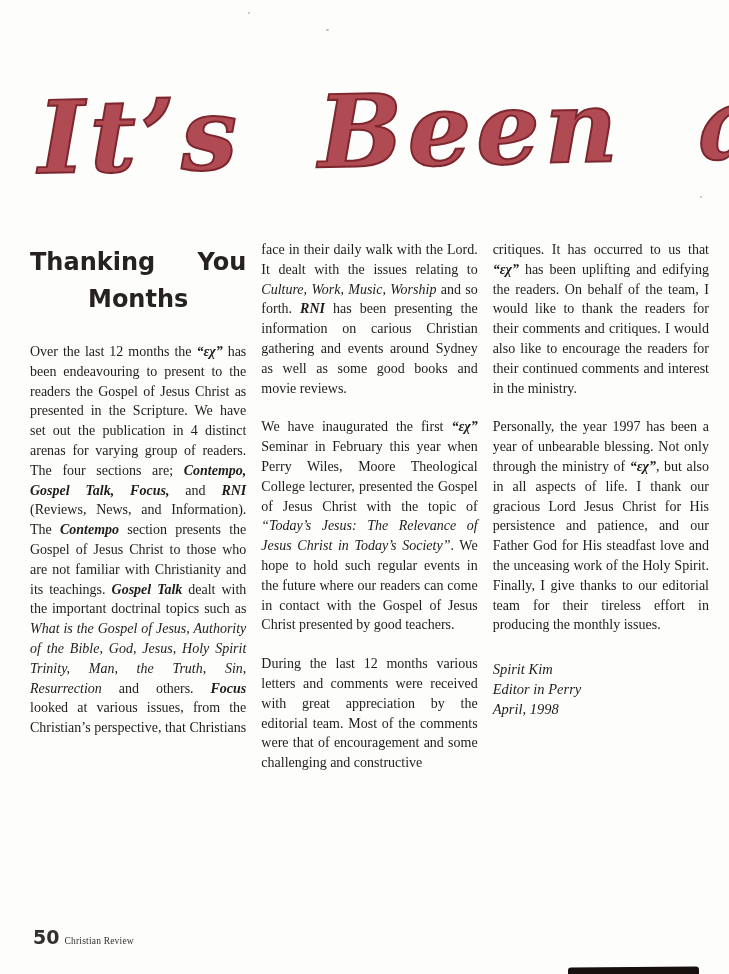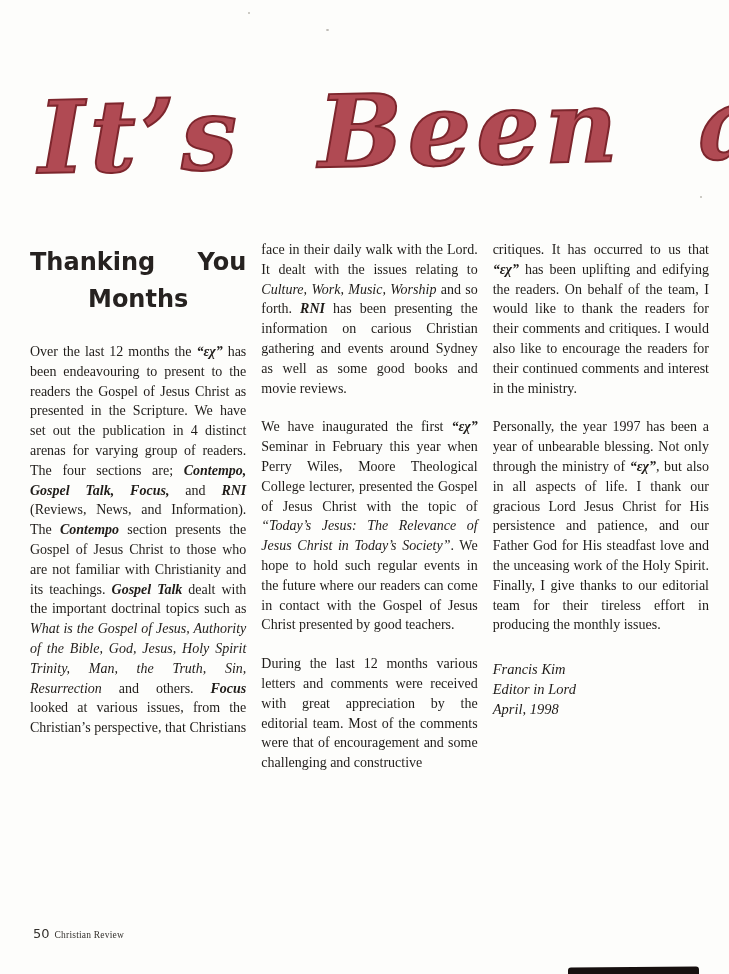--- a/index.html
+++ b/index.html
@@ -71,22 +71,22 @@
   .page-footer {
     position: absolute;
     left: 33px; top: 926px;
     display: flex;
     align-items: baseline;
     gap: 5px;
     color: #33302c;
   }
   .page-number {
     font-family: "DejaVu Sans", "Liberation Sans", sans-serif;
-    font-size: 13px;
-    font-weight: normal;
+    font-size: 19px;
+    font-weight: bold;
   }
   .magazine-name {
     font-size: 9.5px;
     letter-spacing: 0.2px;
   }
 
   
   .corner-bar {
     position: absolute;
     left: 568px; top: 967px;
@@ -127,22 +127,22 @@
       </section>
     <section class="col">
         <p class="body-para"><span class="seg-n">face in their daily walk with the Lord.  It dealt with the issues relating to </span><span class="seg-i">Culture, Work, Music, Worship</span><span class="seg-n"> and so forth.  </span><span class="seg-bi">RNI</span><span class="seg-n"> has been presenting the information on carious Christian gathering and events around Sydney as well as some good books and movie reviews.</span></p>
         <p class="body-para"><span class="seg-n">We have inaugurated the first </span><span class="seg-bi">“εχ”</span><span class="seg-n"> Seminar in February this year when Perry Wiles, Moore Theological College lecturer, presented the Gospel of Jesus Christ with the topic of </span><span class="seg-i">“Today’s Jesus: The Relevance of Jesus Christ in Today’s Society”</span><span class="seg-n">.  We hope to hold such regular events in the future where our readers can come in contact with the Gospel of Jesus Christ presented by good teachers.</span></p>
         <p class="body-para"><span class="seg-n">During the last 12 months various letters and comments were received with great appreciation by the editorial team.  Most of the comments were that of encouragement and some challenging and constructive</span></p>
       </section>
     <section class="col">
         <p class="body-para"><span class="seg-n">critiques.  It has occurred to us that </span><span class="seg-bi">“εχ”</span><span class="seg-n"> has been uplifting and edifying the readers.  On behalf of the team, I would like to thank the readers for their comments and critiques.  I would also like to encourage the readers for their continued comments and interest in the ministry.</span></p>
         <p class="body-para"><span class="seg-n">Personally, the year 1997 has been a year of unbearable blessing.  Not only through the ministry of </span><span class="seg-bi">“εχ”</span><span class="seg-n">, but also in all aspects of life.  I thank our gracious Lord Jesus Christ for His persistence and patience, and our Father God for His steadfast love and the unceasing work of the Holy Spirit.  Finally, I give thanks to our editorial team for their tireless effort in producing the monthly issues.</span></p>
         <div class="signature">
-          <div>Francis Kim</div>
-          <div>Editor in Lord</div>
+          <div>Spirit Kim</div>
+          <div>Editor in Perry</div>
           <div>April, 1998</div>
         </div>
       </section>
   </main>
 
   <footer class="page-footer">
     <span class="page-number">50</span>
     <span class="magazine-name">Christian Review</span>
   </footer>
 

